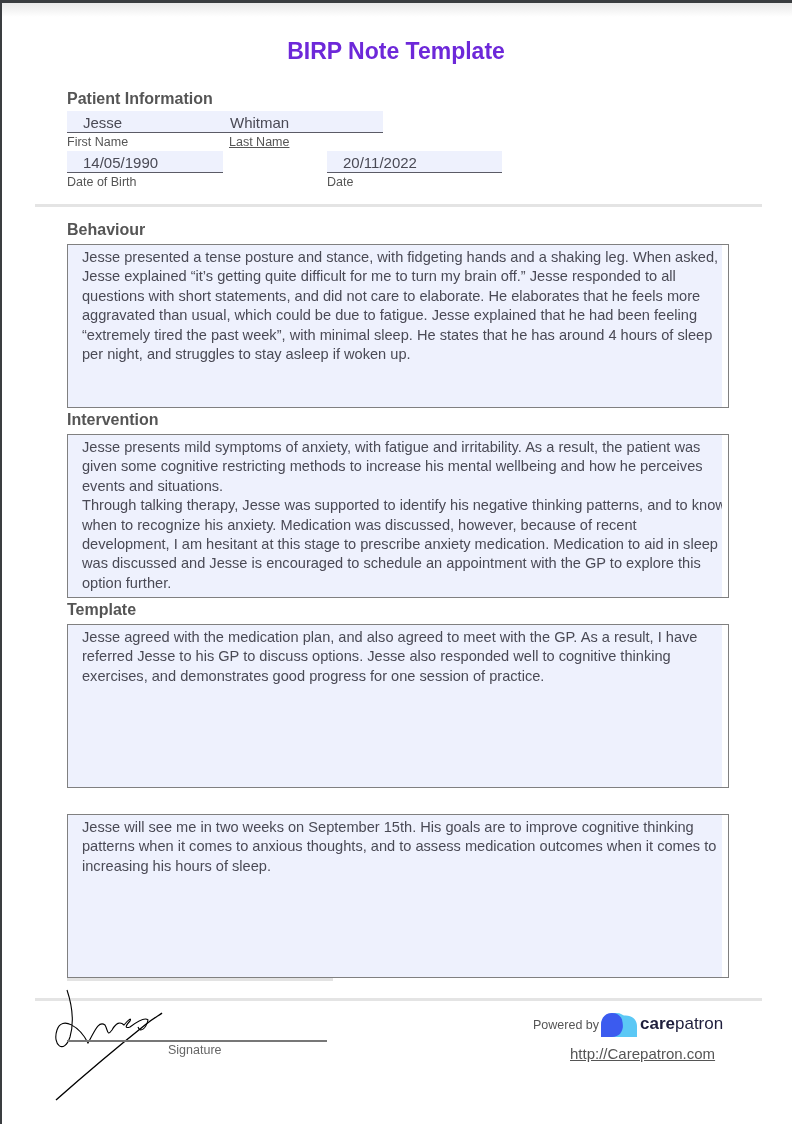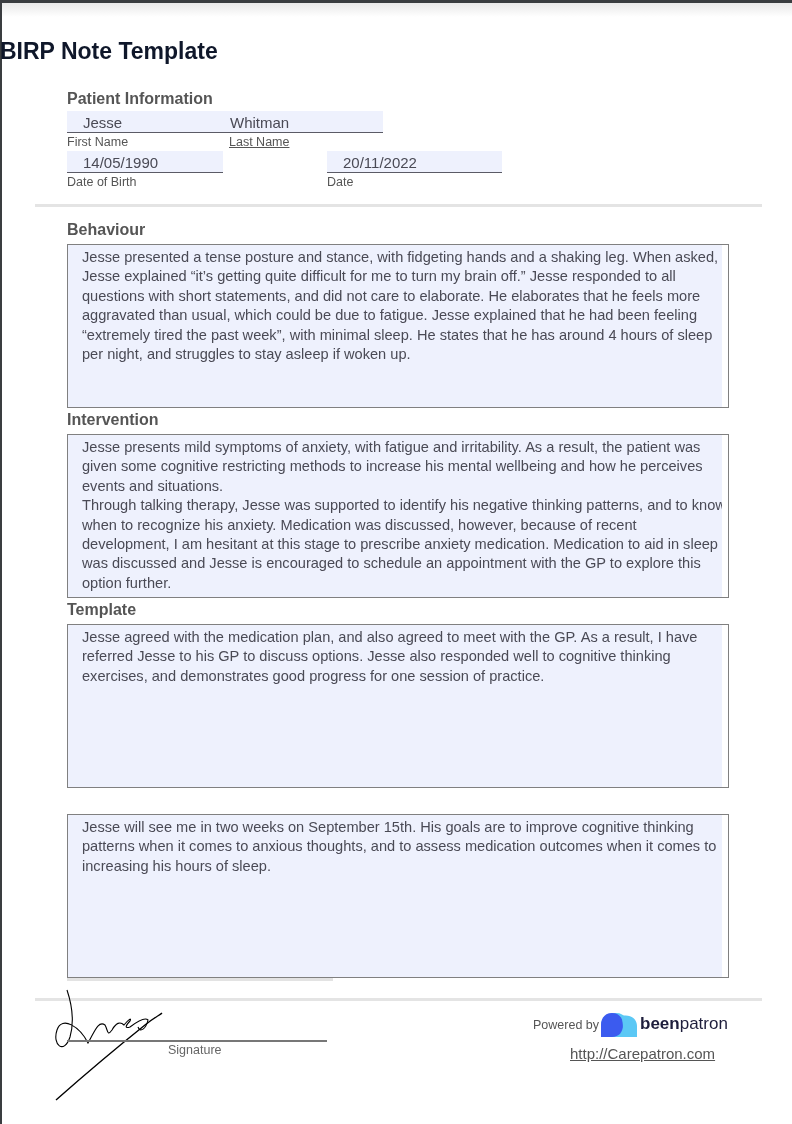--- a/index.html
+++ b/index.html
@@ -5,22 +5,22 @@
     html, body { margin: 0; padding: 0; }
     body {
       width: 792px; height: 1124px; position: relative; overflow: hidden;
       background: #ffffff;
       font-family: "Liberation Sans", sans-serif;
     }
     .topbar { position: absolute; left: 0; top: 0; width: 792px; height: 3px; background: #3a3d40; }
     .leftedge { position: absolute; left: 0; top: 0; width: 2px; height: 1124px; background: #3a3d40; }
     .topshade { position: absolute; left: 2px; top: 3px; width: 790px; height: 14px;
       background: linear-gradient(#e9e9e9, #ffffff); }
-    .title { position: absolute; left: 0; width: 792px; top: 38px; text-align: left;
-      font-size: 23px; font-weight: bold; color: #0f172a; }
+    .title { position: absolute; left: 0; width: 792px; top: 38px; text-align: center;
+      font-size: 23px; font-weight: bold; color: #6d28d9; }
     .section-label { position: absolute; left: 67px; font-size: 16px; font-weight: bold; color: #555555; }
     .field { position: absolute; height: 22px; background: #eef1fd; border-bottom: 1.5px solid #5b5b66;
       font-size: 15px; color: #4a4a55; line-height: 24px; padding-left: 16px; box-sizing: border-box; }
     .field-caption { position: absolute; font-size: 12.5px; color: #555555; }
     .divider { position: absolute; left: 35px; width: 727px; height: 3px; background: #e4e4e4; }
     .box { position: absolute; left: 67px; width: 662px; background: #eef1fd;
       border: 1.5px solid #808080; box-sizing: border-box; padding: 3px 2px 0 14px;
       font-size: 14.6px; line-height: 19.4px; color: #4a4a55; white-space: pre-wrap; }
     .box::after { content: ""; position: absolute; right: 0; top: 0; bottom: 0; width: 6px; background: #ffffff; }
     .shadow-strip { position: absolute; left: 67px; top: 978px; width: 266px; height: 3px; background: #e3e3e3; }
@@ -79,14 +79,14 @@
 </svg>
 <div class="sig-line"></div>
 <div class="sig-caption">Signature</div>
 
 <div class="powered">Powered by</div>
 <svg class="logo" width="38" height="26" viewBox="0 0 38 26">
   <path d="M16 1 C 24 1, 28 7, 28 13 L 28 25 L 12 25 C 5 25, 1 20, 1 13 C 1 6, 7 1, 16 1 Z" fill="#5bc8f5"></path>
   <path d="M12 1 C 19 1, 23 6, 23 13 C 23 20, 19 25, 12 25 L 1 25 L 1 13 C 1 6, 5 1, 12 1 Z" fill="#3b5bef"></path>
   <path d="M22 4 C 32 2, 37 8, 37 14 L 37 25 L 24 25 C 23 20, 23 10, 22 4 Z" fill="#5bc8f5"></path>
 </svg>
-<div class="brand"><b>been</b><span>patron</span></div>
+<div class="brand"><b>care</b><span>patron</span></div>
 <div class="url">http://Carepatron.com</div>
 
 </body></html>

